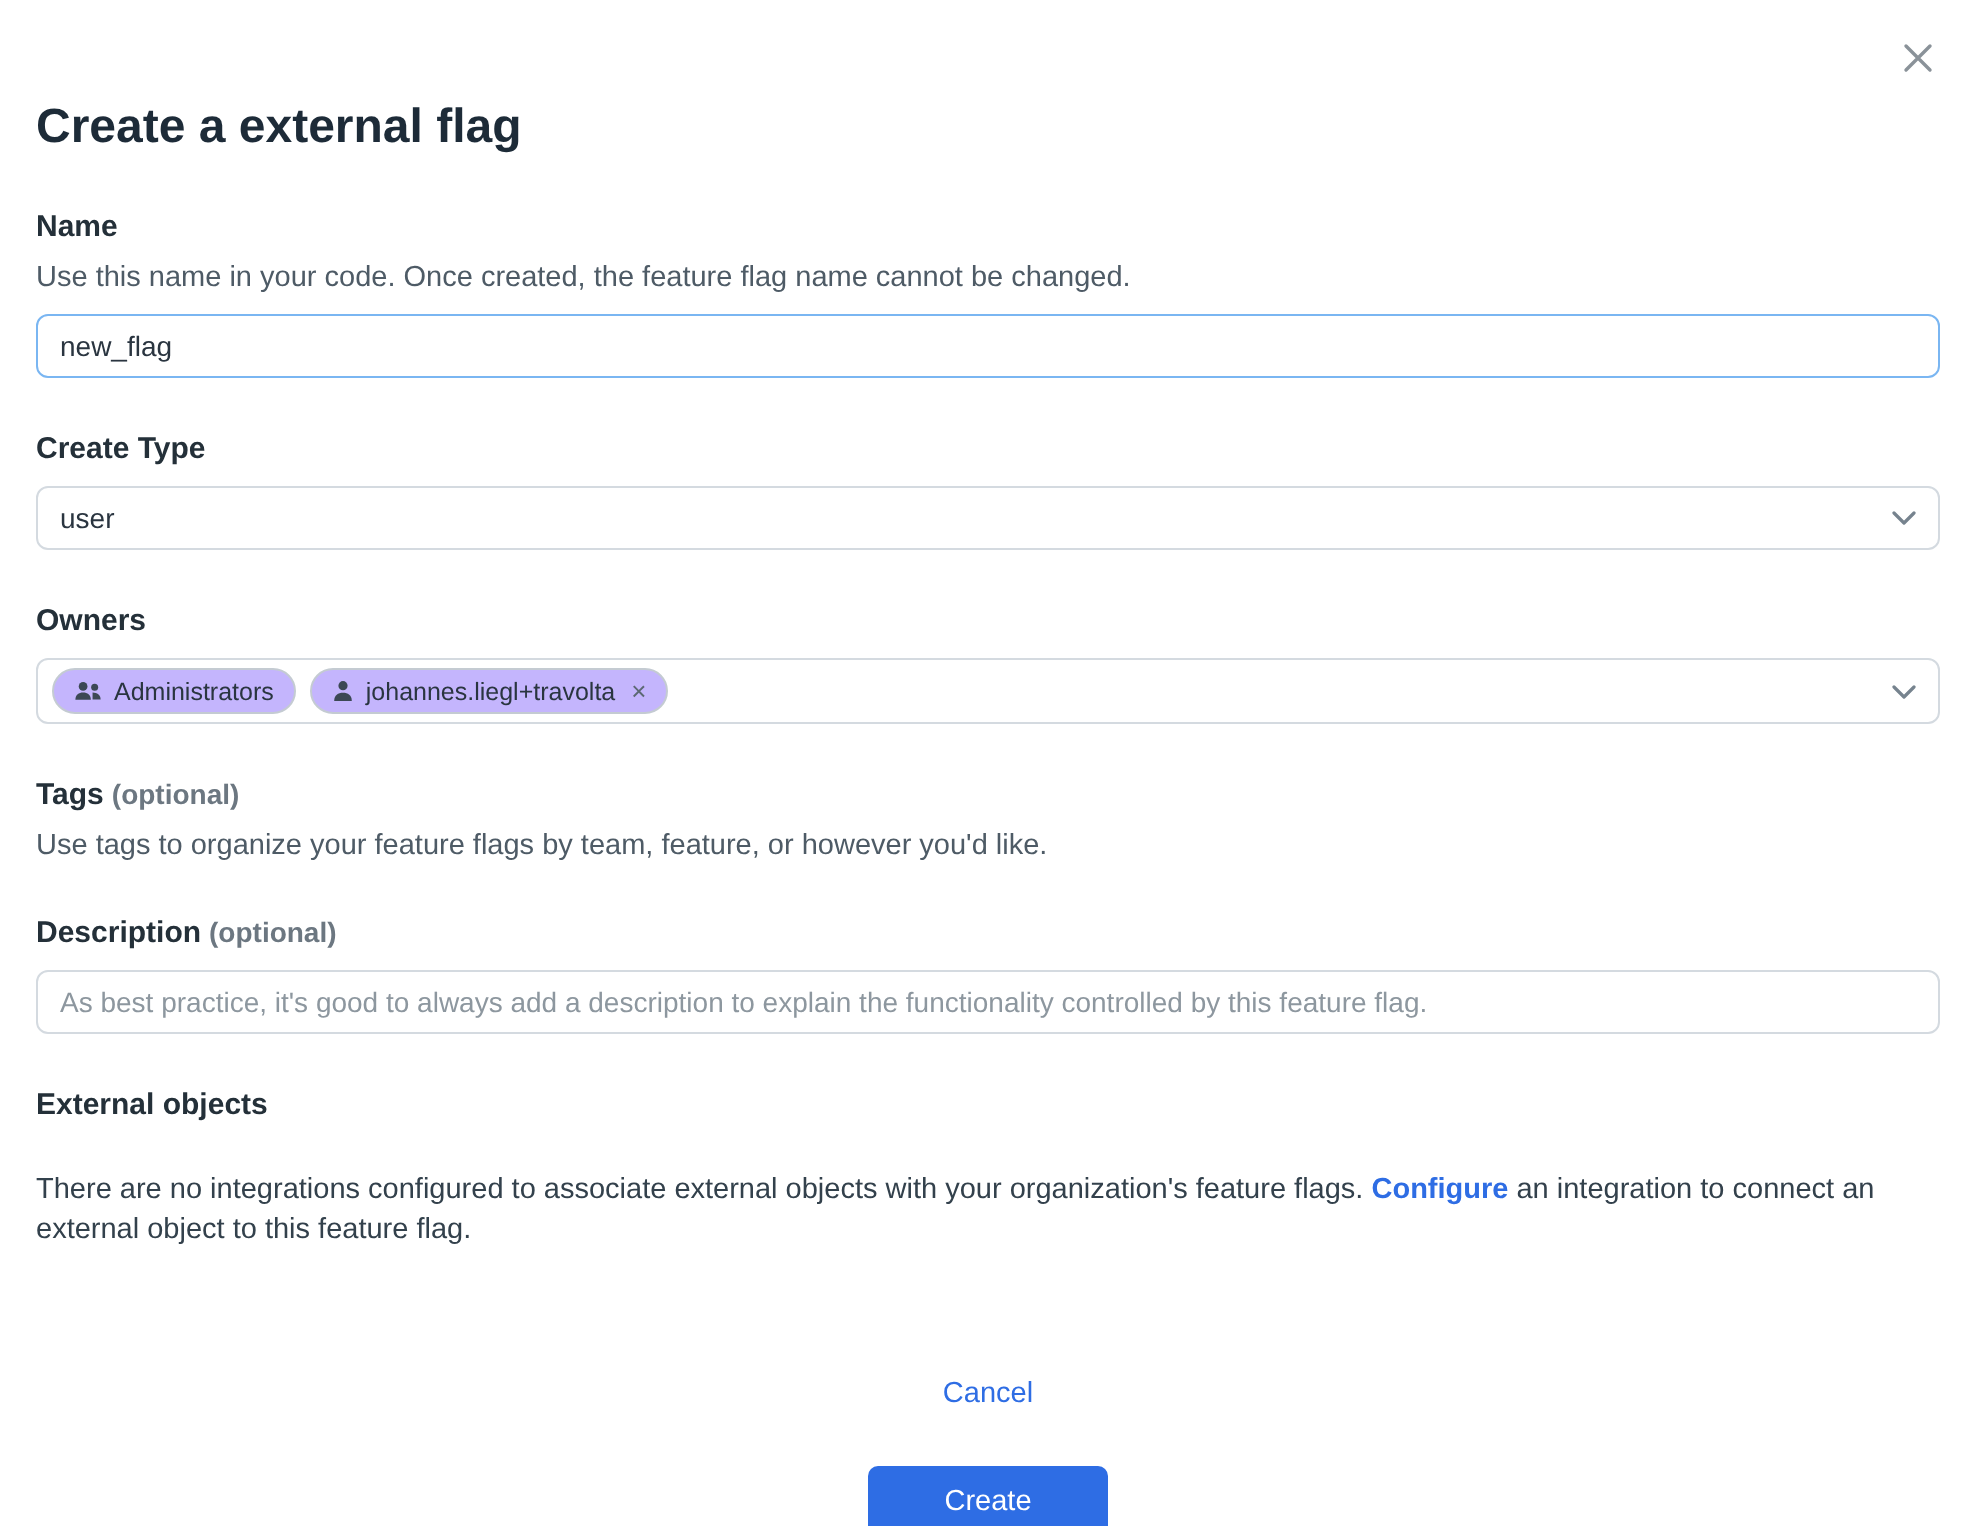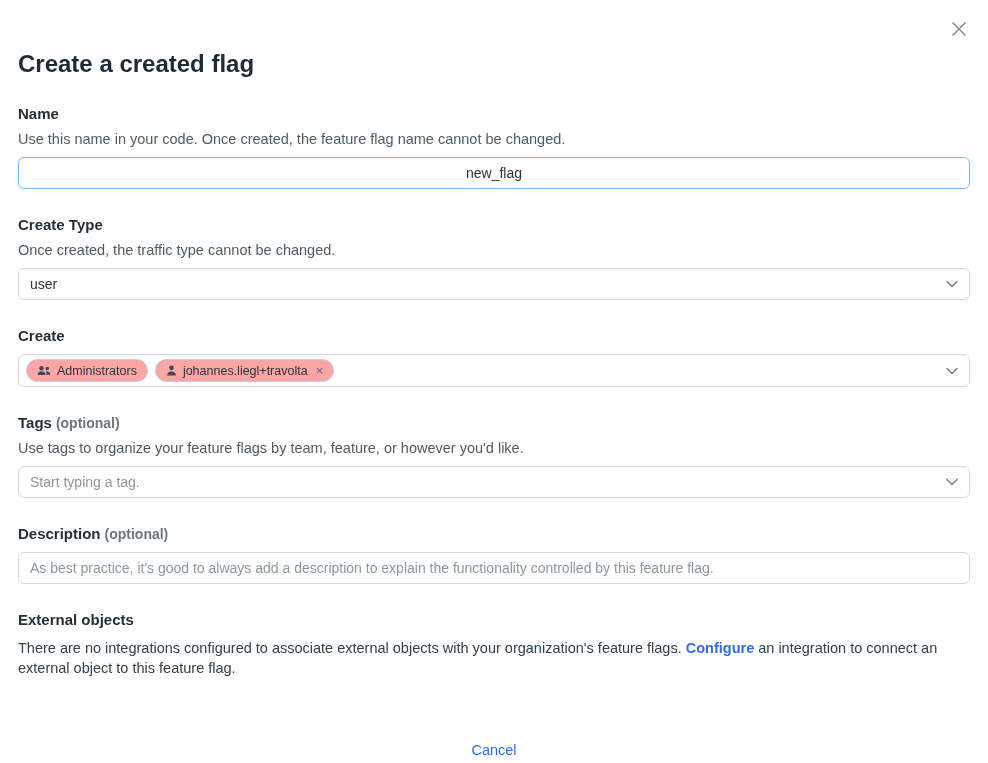--- a/index.html
+++ b/index.html
@@ -47,59 +47,59 @@
     height: 32px;
     border: 1px solid #d4dae0;
     border-radius: 6px;
     background: #ffffff;
     font-family: "Liberation Sans", sans-serif;
     font-size: 14px;
     color: #2a3540;
     padding: 0 11px;
     outline: none;
   }
-  .text-input.focused { border-color: #7ab6f2; text-align: center; }
+  .text-input.focused { border-color: #7ab6f2; }
   .text-input::placeholder { color: #8d979f; opacity: 1; }
 
   .select-box, .multi-box {
     display: flex;
     align-items: center;
     cursor: pointer;
   }
   .select-value { flex: 0 0 auto; }
   .placeholder-text { color: #8d979f; }
   .chevron-wrap { margin-left: auto; display: flex; align-items: center; }
 
   .multi-box { gap: 7px; padding-left: 7px; height: 33px; }
   .chip {
     display: inline-flex;
     align-items: center;
     gap: 6px;
-    background: #fca5a5;
+    background: #c4b5fd;
     border: 1px solid #c4cbd2;
     border-radius: 12px;
     height: 23px;
     padding: 0 10px;
     font-size: 12.5px;
     color: #2a3540;
     white-space: nowrap;
     cursor: default;
   }
   .chip-remove {
     margin-left: 2px;
     color: #5c6873;
     font-size: 13px;
     line-height: 1;
     cursor: pointer;
   }
 
   .external-text {
     font-size: 14.5px;
     color: #33414c;
-    margin-top: 11px;
+    margin-top: 25px;
     line-height: 1.35;
     max-width: 952px;
   }
   .inline-link {
     color: #2e6de4;
     font-weight: 700;
     text-decoration: none;
     cursor: pointer;
   }
 
@@ -135,48 +135,47 @@
 <body>
 
 <div class="modal">
 
   <button class="close-btn" aria-label="Close">
     <svg width="20" height="20" viewBox="0 0 20 20">
       <path d="M4 4 L16 16 M16 4 L4 16" stroke="#8a9299" stroke-width="1.7" stroke-linecap="round" fill="none"></path>
     </svg>
   </button>
 
-  <h1 class="modal-title">Create a created flag</h1>
+  <h1 class="modal-title">Create a external flag</h1>
 
   <div class="section">
     <div class="label-row">
       <span>Name</span>
     </div>
     <p class="help">Use this name in your code. Once created, the feature flag name cannot be changed.</p>
     <input type="text" class="text-input focused" autofocus="" value="new_flag" style="">
   </div>
 
   <div class="section">
     <div class="label-row">
       <span>Create Type</span>
     </div>
-    <p class="help">Once created, the traffic type cannot be changed.</p>
     <div class="select-box">
       <span class="select-value">user</span>
       <span class="chevron-wrap">
         <svg width="12" height="8" viewBox="0 0 12 8">
           <path d="M1 1.5 L6 6.5 L11 1.5" stroke="#76838e" stroke-width="1.6" fill="none" stroke-linecap="round" stroke-linejoin="round"></path>
         </svg>
       </span>
     </div>
   </div>
 
   <div class="section">
     <div class="label-row">
-      <span>Create</span>
+      <span>Owners</span>
     </div>
     <div class="multi-box">
       <span class="chip">
         <svg width="14" height="11" viewBox="0 0 16 12">
           <circle cx="5.2" cy="3.4" r="2.5" fill="#3c4855"></circle>
           <path d="M0.8 11 C0.8 8.2 2.7 6.9 5.2 6.9 C7.7 6.9 9.6 8.2 9.6 11 Z" fill="#3c4855"></path>
           <circle cx="11.8" cy="3.8" r="2.0" fill="#3c4855"></circle>
           <path d="M10.6 6.9 C13.2 7.0 15.2 8.2 15.2 10.9 L10.6 10.9 Z" fill="#3c4855"></path>
         </svg>
         <span>Administrators</span>
@@ -195,28 +194,20 @@
         </svg>
       </span>
     </div>
   </div>
 
   <div class="section">
     <div class="label-row">
       <span>Tags</span><span class="optional">(optional)</span>
     </div>
     <p class="help">Use tags to organize your feature flags by team, feature, or however you'd like.</p>
-    <div class="select-box">
-      <span class="select-value placeholder-text">Start typing a tag.</span>
-      <span class="chevron-wrap">
-        <svg width="12" height="8" viewBox="0 0 12 8">
-          <path d="M1 1.5 L6 6.5 L11 1.5" stroke="#76838e" stroke-width="1.6" fill="none" stroke-linecap="round" stroke-linejoin="round"></path>
-        </svg>
-      </span>
-    </div>
   </div>
 
   <div class="section">
     <div class="label-row">
       <span>Description</span><span class="optional">(optional)</span>
     </div>
     <input type="text" class="text-input" placeholder="As best practice, it's good to always add a description to explain the functionality controlled by this feature flag." style="">
   </div>
 
   <div class="section">

